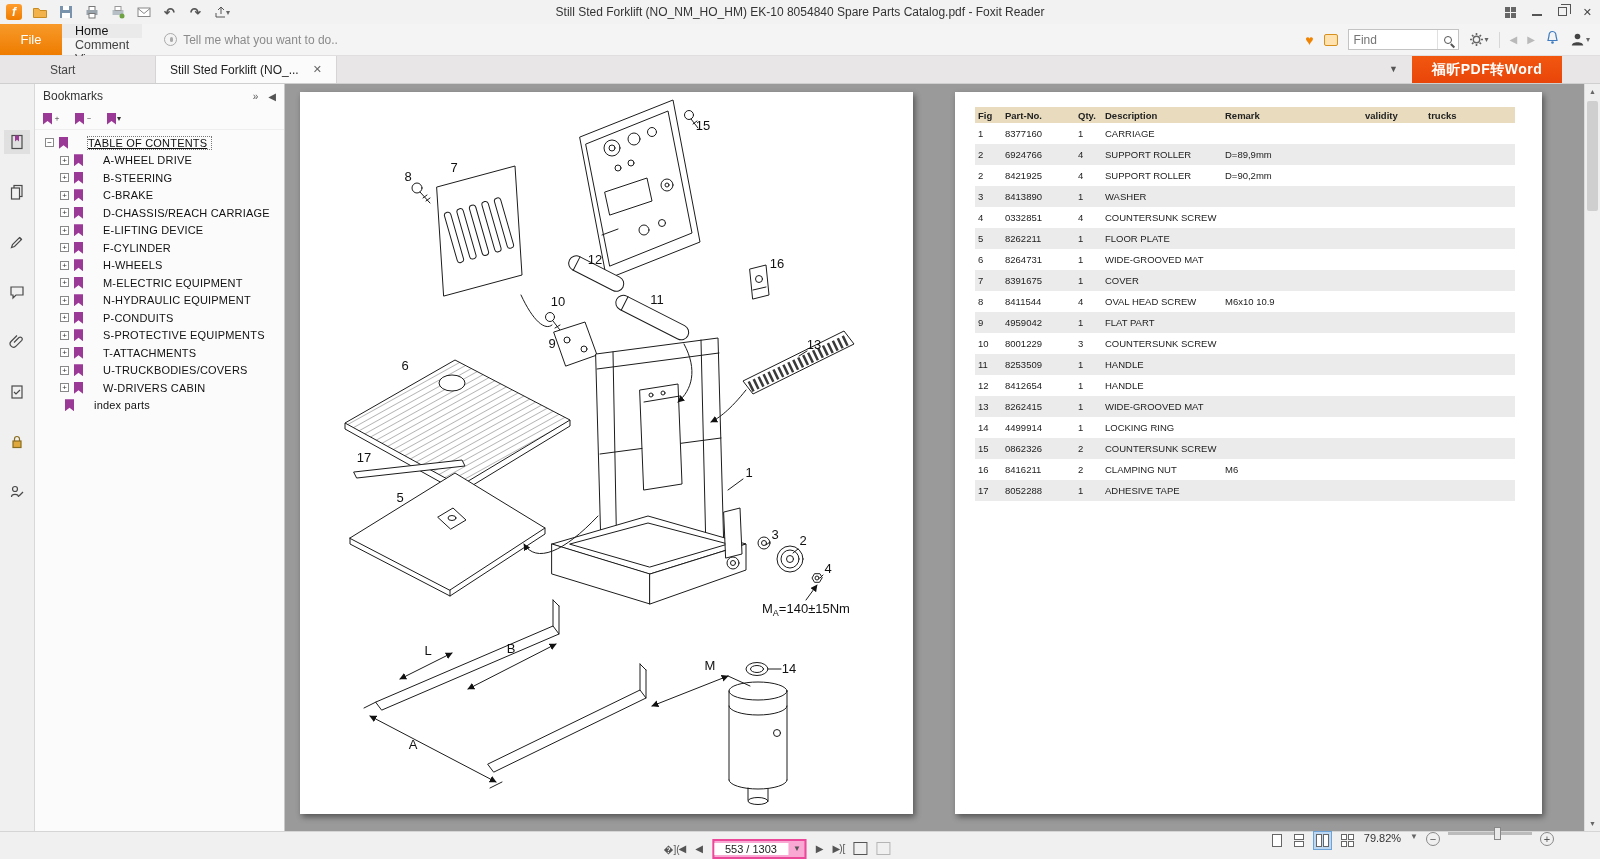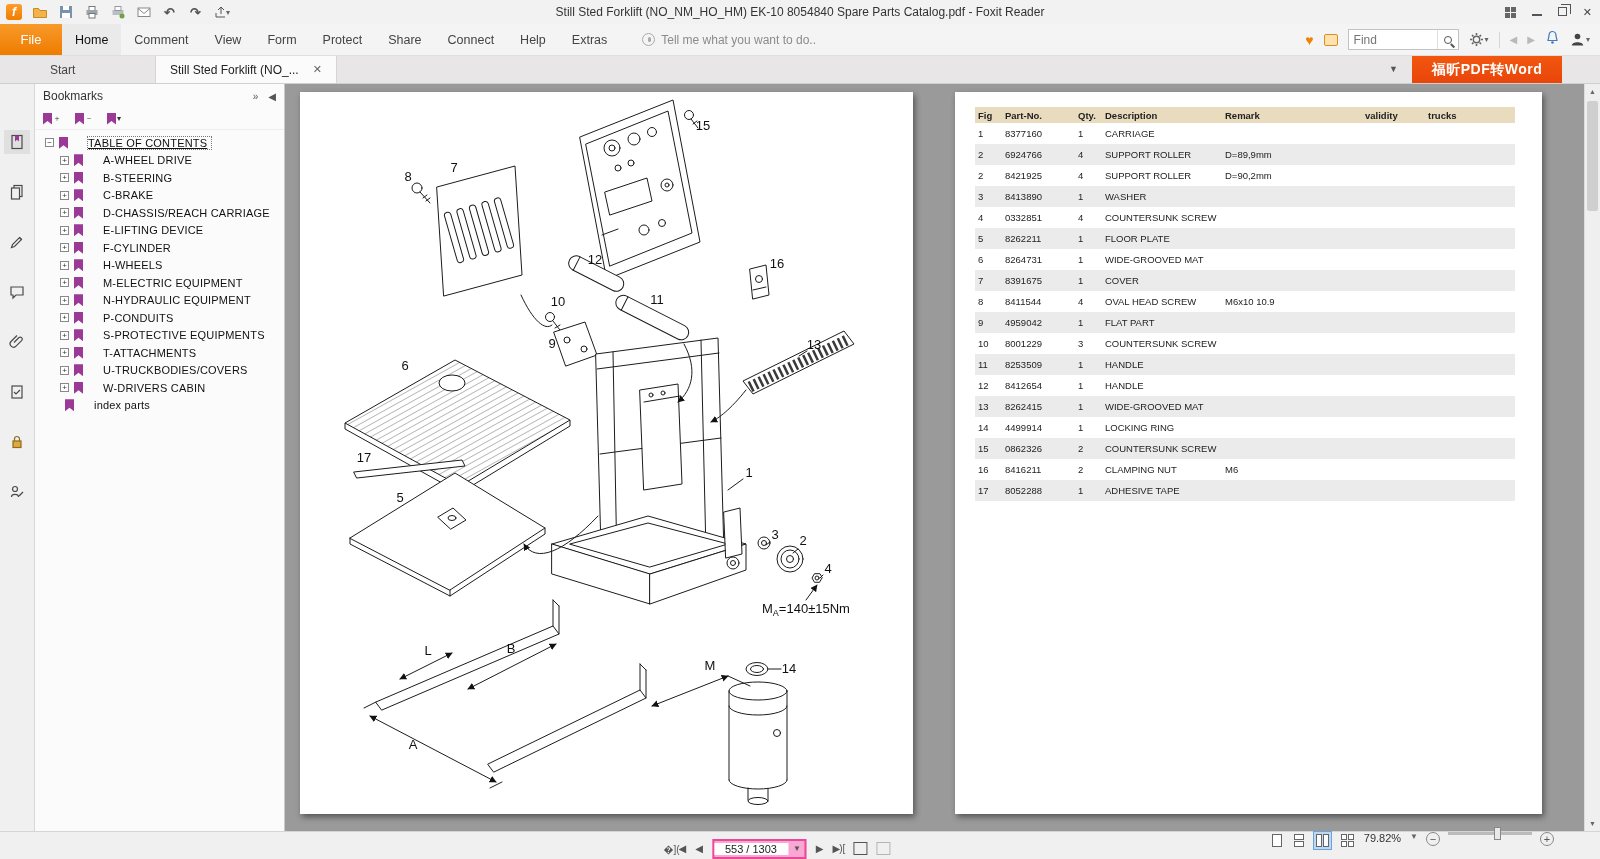--- a/index.html
+++ b/index.html
@@ -178,21 +178,21 @@
           <i></i>
         </span>
       <span class="winbtn"><span class="minbar"></span></span>
       <span class="winbtn"><span class="restore"></span></span>
       <span class="winbtn">✕</span>
     </div>
   </div>
 
   <div class="ribbon">
     <div class="file-btn">File</div>
-    <div id="menu-tabs" style="display:flex;align-items:stretch;">
+    <div id="menu-tabs" style="display:flex;align-items:stretch;flex-direction:column;">
         <div class="menu-item active">Home</div>
         <div class="menu-item">Comment</div>
         <div class="menu-item">View</div>
         <div class="menu-item">Form</div>
         <div class="menu-item">Protect</div>
         <div class="menu-item">Share</div>
         <div class="menu-item">Connect</div>
         <div class="menu-item">Help</div>
         <div class="menu-item">Extras</div>
       </div>

